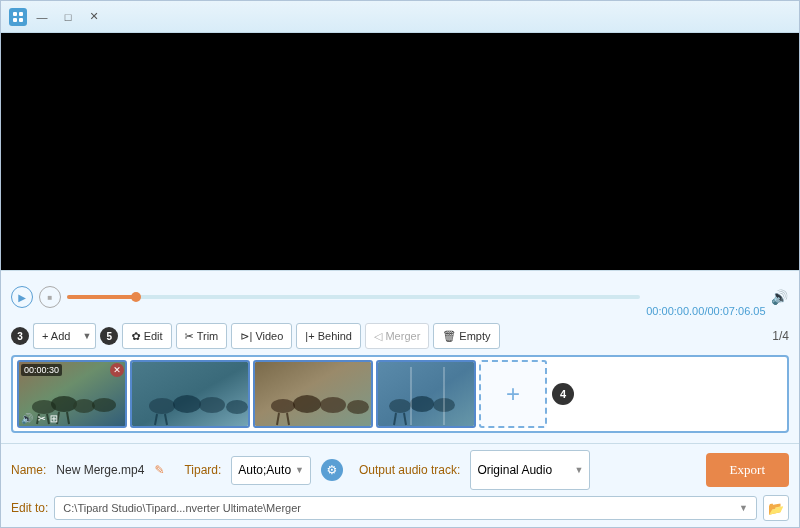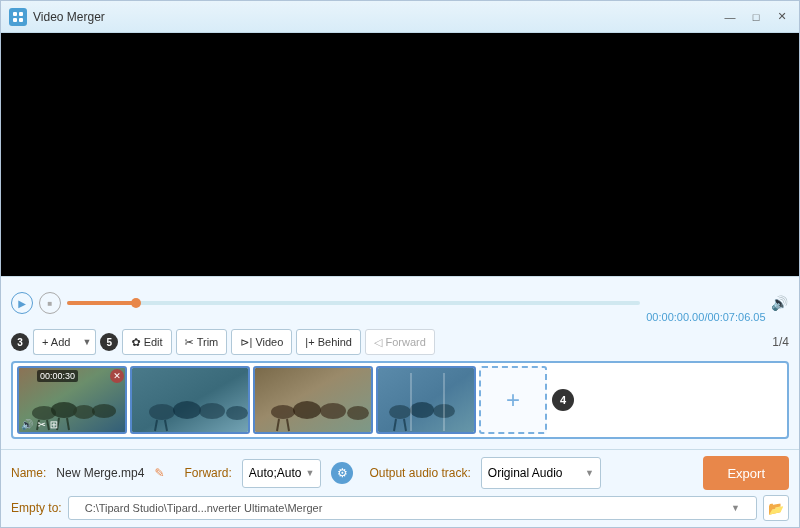--- a/index.html
+++ b/index.html
@@ -247,21 +247,21 @@
       position: relative;
     }
 
     .horses-clip {
       background: linear-gradient(135deg, #8B7355 0%, #6B8E6B 30%, #4a7a8a 60%, #2d5a7a 100%);
     }
 
     .clip-time-badge {
       position: absolute;
       top: 2px;
-      left: 18px;
+      left: 2px;
       background: rgba(0,0,0,0.6);
       color: white;
       font-size: 9px;
       padding: 1px 3px;
       border-radius: 2px;
     }
 
     .clip-close {
       position: absolute;
       top: 1px;
@@ -358,52 +358,53 @@
       cursor: pointer;
     }
 
     .audio-select {
       display: flex;
       align-items: center;
       border: 1px solid #b0c8d8;
       border-radius: 3px;
       background: white;
       padding: 2px 6px;
-      height: 32px;
+      height: 40px;
       gap: 4px;
       cursor: pointer;
       min-width: 120px;
     }
 
     .export-btn {
       margin-left: auto;
       background: #e8874a;
       color: white;
       border: none;
       border-radius: 4px;
       padding: 6px 24px;
       font-size: 13px;
       cursor: pointer;
       font-weight: 500;
       height: 34px;
+      font-family: Liberation Serif, serif;
     }
 
     .bottom-row-2 {
       display: flex;
       align-items: center;
       gap: 6px;
     }
 
     .save-path {
       display: flex;
       align-items: center;
       border: 1px solid #b0c8d8;
       border-radius: 3px;
       background: white;
-      padding: 2px 16px;
+      padding: 2px 8px;
       height: 24px;
       font-size: 11px;
       color: #555;
       min-width: 200px;
       cursor: pointer;
       gap: 4px;
       flex: 1;
     }
 
     .folder-icon-btn {
@@ -457,21 +458,20 @@
 
   <div class="title-bar">
     <div class="title-bar-icon">
       <svg width="12" height="12" viewBox="0 0 12 12">
         <rect x="1" y="1" width="4" height="4" fill="white" rx="1"></rect>
         <rect x="7" y="1" width="4" height="4" fill="white" rx="1"></rect>
         <rect x="1" y="7" width="4" height="4" fill="white" rx="1"></rect>
         <rect x="7" y="7" width="4" height="4" fill="white" rx="1"></rect>
       </svg>
     </div>
-    <span class="title-text">Video Merger</span>
     <div class="window-controls">
       <button class="win-btn">—</button>
       <button class="win-btn">□</button>
       <button class="win-btn close">✕</button>
     </div>
   </div>
 
   <div class="video-area"></div>
 
   <div class="controls-bar">
@@ -501,23 +501,24 @@
       <div class="circle-badge">5</div>
 
       <button class="toolbar-btn">✿ Edit</button>
 
       <button class="toolbar-btn">✂ Trim</button>
 
       <button class="toolbar-btn">⊳| Video</button>
 
       <button class="toolbar-btn">|+ Behind</button>
 
-      <button class="toolbar-btn disabled">◁ Forward</button>
-
-
+      <button class="toolbar-btn disabled">◁ Merger</button>
+
+
+      <button class="toolbar-btn">🗑 Empty</button>
 
       <span class="page-indicator">1/4</span>
     </div>
 
     <div class="timeline-area">
 
       <div class="clip-item active clip-1">
         <div class="clip-bg horses-clip">
           <svg width="110" height="68" viewBox="0 0 110 68" preserveAspectRatio="none">
             <defs>
@@ -623,37 +624,37 @@
     </div>
 
   </div>
 
   <div class="bottom-bar">
     <div class="bottom-row-1">
       <span class="bottom-label">Name:</span>
       <span class="bottom-value">New Merge.mp4</span>
       <span class="edit-icon">✎</span>
 
-      <span class="bottom-label" style="margin-left:10px;">Forward:</span>
+      <span class="bottom-label" style="margin-left:10px;">Tipard:</span>
       <div class="output-select">
         <span>Auto;Auto</span>
         <span class="dropdown-arrow">▼</span>
       </div>
       <div class="gear-icon">⚙</div>
 
       <span class="bottom-label" style="margin-left:6px;">Output audio track:</span>
       <div class="audio-select">
         <span>Original Audio</span>
         <span class="dropdown-arrow">▼</span>
       </div>
 
       <button class="export-btn">Export</button>
     </div>
     <div class="bottom-row-2">
-      <span class="bottom-label">Empty to:</span>
+      <span class="bottom-label">Edit to:</span>
       <div class="save-path">
         <span>C:\Tipard Studio\Tipard...nverter Ultimate\Merger</span>
         <span class="dropdown-arrow">▼</span>
       </div>
       <div class="folder-icon-btn">
         <span>📂</span>
       </div>
     </div>
   </div>
 

